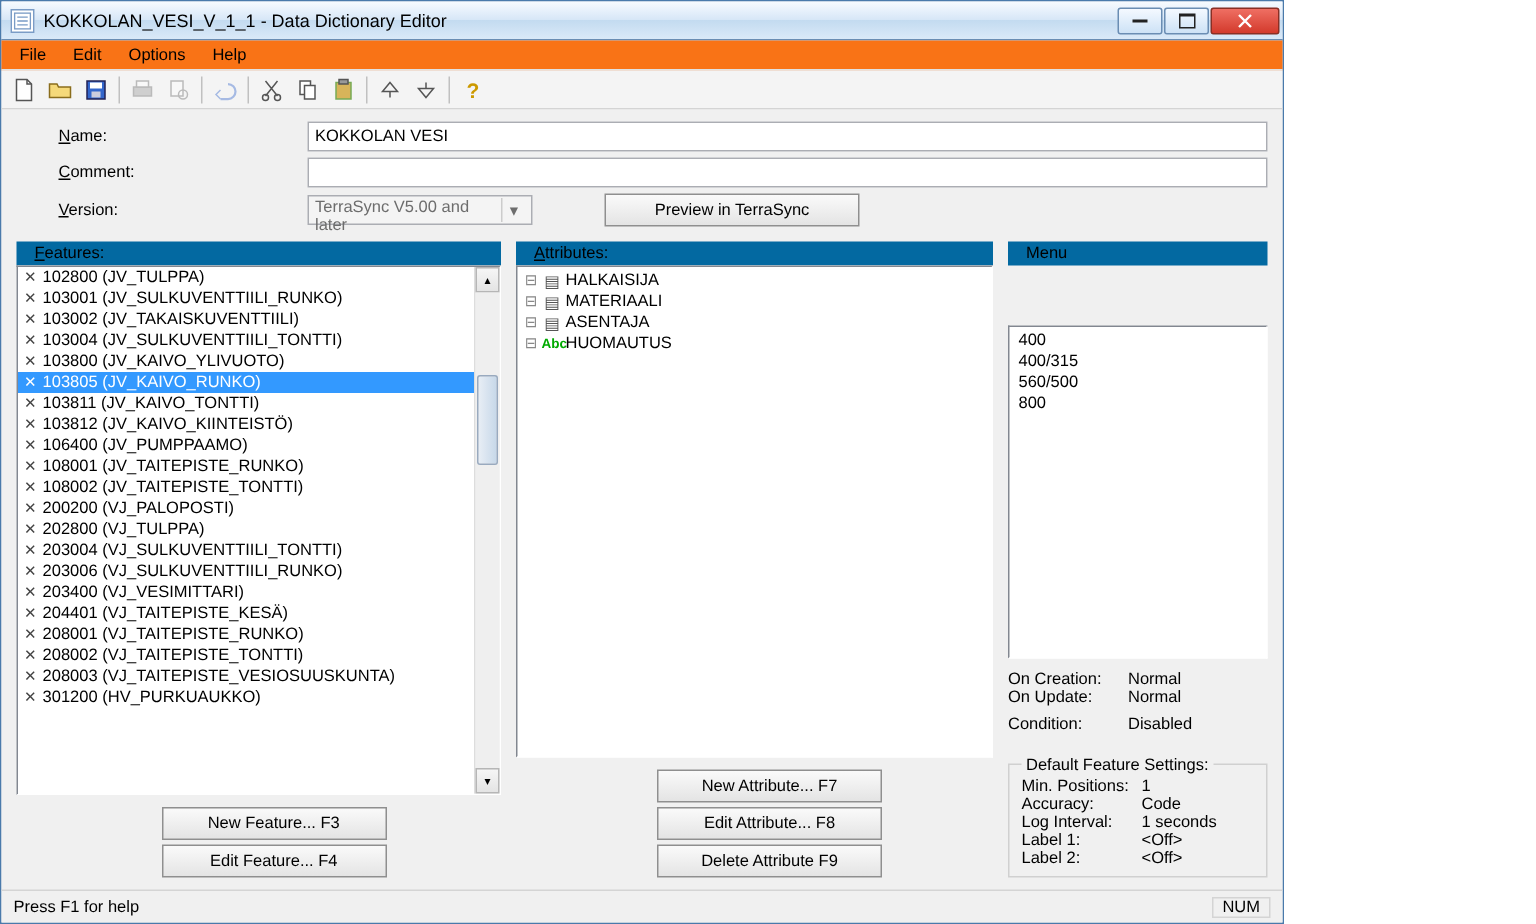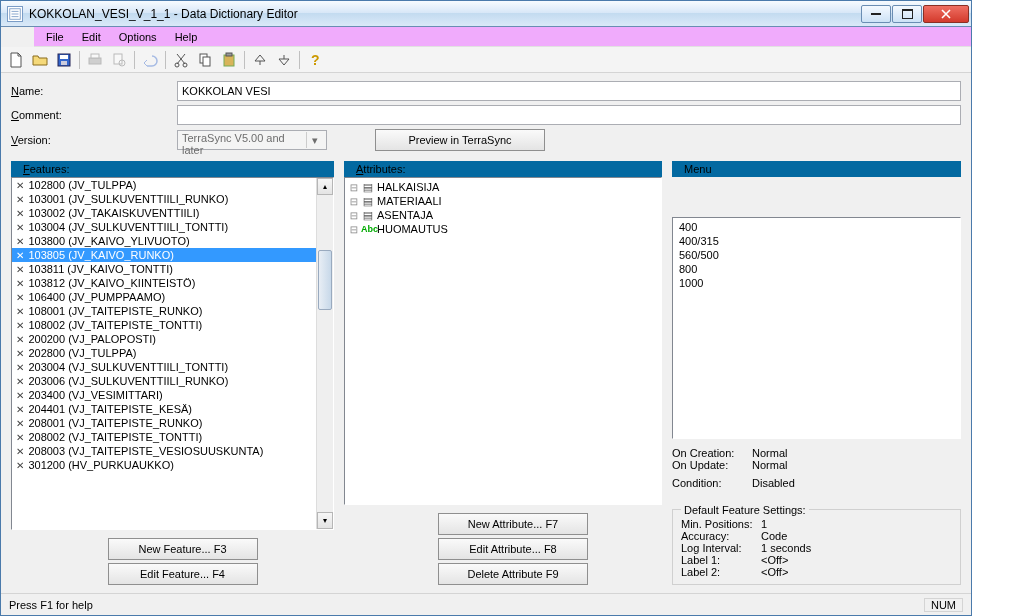--- a/index.html
+++ b/index.html
@@ -1,35 +1,35 @@
 <!DOCTYPE html>
 <html><head>
 <meta charset="utf-8">
 <style>
 * { box-sizing: border-box; margin: 0; padding: 0; }
 body { font-family: "Segoe UI", Tahoma, sans-serif; font-size: 11px; background: #fff; width: 1024px; height: 616px; overflow: hidden; position: relative; }
-.window { width: 972px; height: 616px; border: 1px solid #4a7aab; background: #f0f0f0; display: flex; flex-direction: column; }
+.window { width: 856px; height: 616px; border: 1px solid #4a7aab; background: #f0f0f0; display: flex; flex-direction: column; }
 .titlebar { height: 26px; background: linear-gradient(#f7fbff,#d6e6f7 50%,#c3dbf0 50%,#dae9f8); display: flex; align-items: center; padding: 0 2px 0 6px; border-bottom: 1px solid #6a8db3; }
 .titlebar-icon { width: 16px; height: 16px; margin-right: 6px; background: #fff; border: 1px solid #7a9cc6; display: flex; align-items: center; justify-content: center; font-size: 10px; }
 .titlebar-text { flex: 1; font-size: 12px; }
 .winbtns { display: flex; gap: 1px; }
 .winbtn { width: 30px; height: 18px; border: 1px solid #6a8db3; background: linear-gradient(#f4f9ff,#cde2f6); border-radius: 2px; display: flex; align-items: center; justify-content: center; font-size: 10px; font-family: "Segoe UI Symbol", sans-serif; }
 .winbtn.min::after { content:""; width: 10px; border-bottom: 2px solid #222; }
 .winbtn.max::after { content:""; width: 9px; height: 7px; border: 1px solid #222; border-top-width: 2px; }
 .winbtn.close { width: 46px; background: linear-gradient(#ef6f63,#d33a2c); border-color: #8a2f24; color: #fff; }
 .winbtn.close svg { width:12px; height:10px; }
-.menubar { height: 20px; background: #f0abfc; display: flex; align-items: center; padding: 0 4px; gap: 2px; border-bottom: 1px solid #e1e1e1; margin-left: 33px; }
+.menubar { height: 20px; background: #f97316; display: flex; align-items: center; padding: 0 4px; gap: 2px; border-bottom: 1px solid #e1e1e1; }
 .menuitem { padding: 2px 8px; cursor: default; }
 .toolbar { height: 26px; background: #f4f4f4; display: flex; align-items: center; padding: 0 4px; gap: 2px; border-bottom: 1px solid #d4d4d4; }
 .tbtn { width: 22px; height: 22px; display: flex; align-items: center; justify-content: center; border: 1px solid transparent; }
 .tsep { width: 1px; height: 18px; background: #c0c0c0; margin: 0 2px; }
 .tbtn svg { width: 16px; height: 16px; }
 .content { flex: 1; background: #f0f0f0; padding: 8px 10px; display: flex; flex-direction: column; gap: 4px; }
 .form-row { display: flex; align-items: center; gap: 6px; }
-.form-label { width: 160px; text-decoration: underline; text-decoration-style: solid; text-decoration-color: transparent; }
+.form-label { width: 160px; text-decoration: underline; text-decoration-style: solid; text-decoration-color: transparent; margin-left: 28px; }
 .form-label .u { text-decoration: underline; }
 .text-input { flex: 1; border: 1px solid #abadb3; background: #fff; height: 20px; padding: 1px 4px; font: inherit; }
 .dropdown { width: 150px; height: 20px; border: 1px solid #abadb3; background: #f4f4f4; color: #6d6d6d; padding: 1px 4px; font: inherit; display: flex; align-items: flex-start; justify-content: space-between; }
 .dd-arrow { width: 16px; height: 16px; display: flex; align-items: center; justify-content: center; border-left: 1px solid #ccc; }
 .btn { height: 22px; border: 1px solid #8f8f8f; background: linear-gradient(#fafafa,#e4e4e4); padding: 0 14px; font: inherit; cursor: default; margin-left: 20px; }
 .main-area { flex: 1; display: flex; gap: 10px; margin-top: 6px; min-height: 0; }
 .panel { display: flex; flex-direction: column; min-height: 0; }
 .panel-left { width: 323px; }
 .panel-mid { width: 318px; }
 .panel-right { flex: 1; }
@@ -332,21 +332,20 @@
 
       <div class="panel panel-right">
         <div class="right-col">
           <div class="right-top">
             <div class="panel-header">Menu</div>
             <div class="sunken menu-vals" id="menu-vals" style="flex:1;min-height:0;overflow:hidden">
                 <div>400</div>
                 <div>400/315</div>
                 <div>560/500</div>
                 <div>800</div>
-                <div>1000</div>
               </div>
             <div class="kv-block" style="margin-top:6px">
               <div class="kv-row">
                   <div class="kv-label">On Creation:</div>
                   <div>Normal</div>
                 </div>
               <div class="kv-row">
                   <div class="kv-label">On Update:</div>
                   <div>Normal</div>
                 </div>

